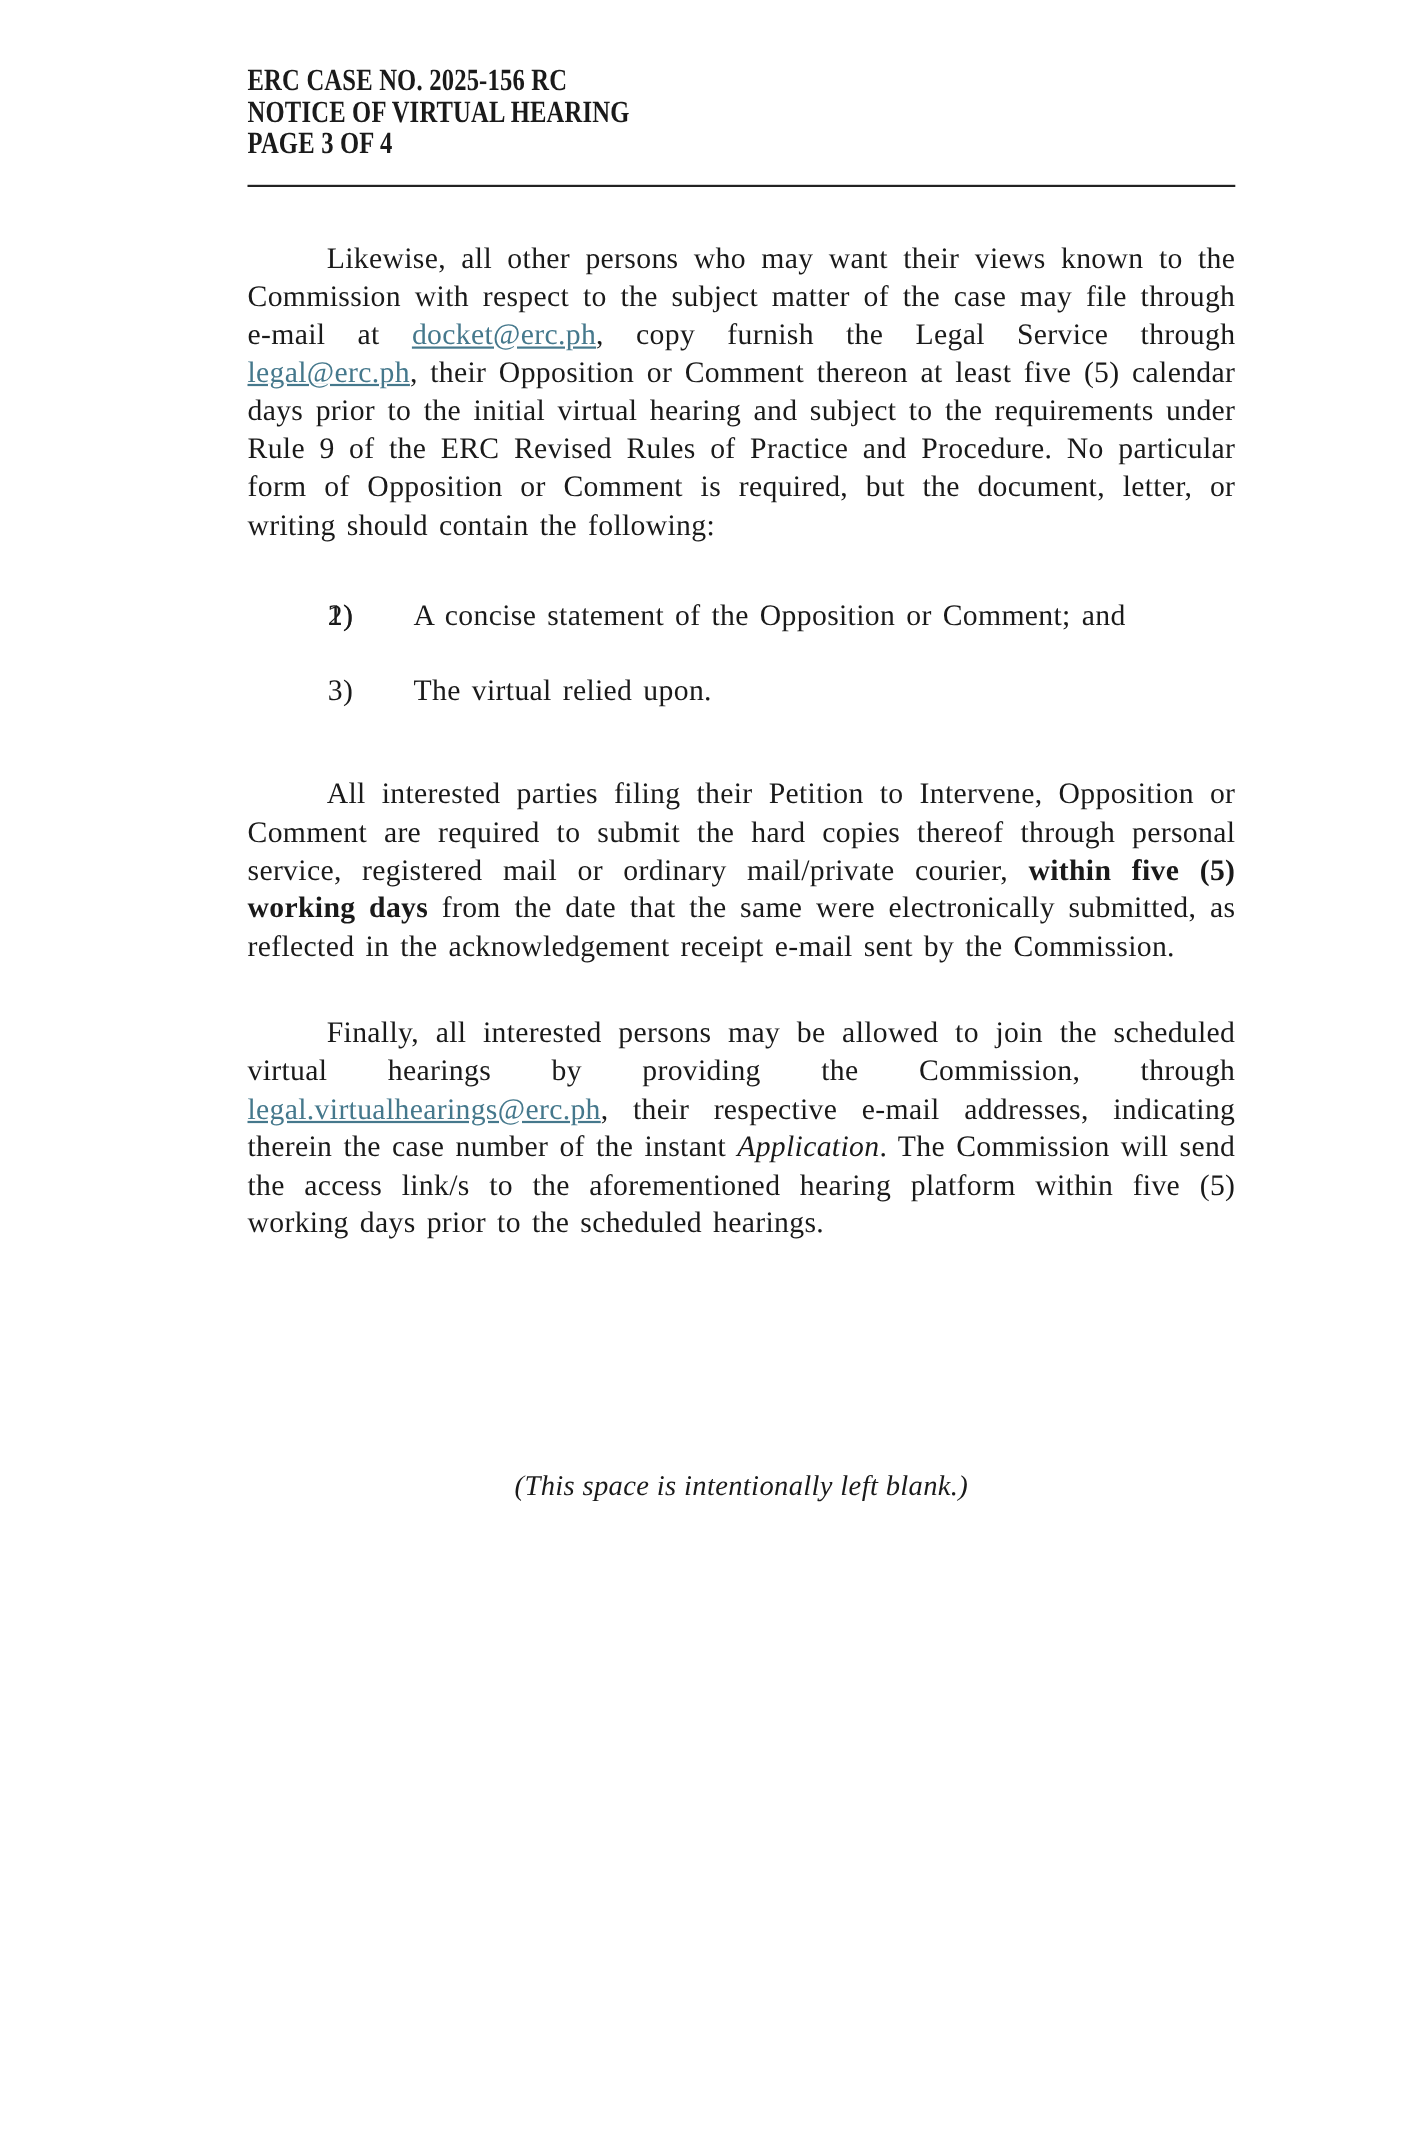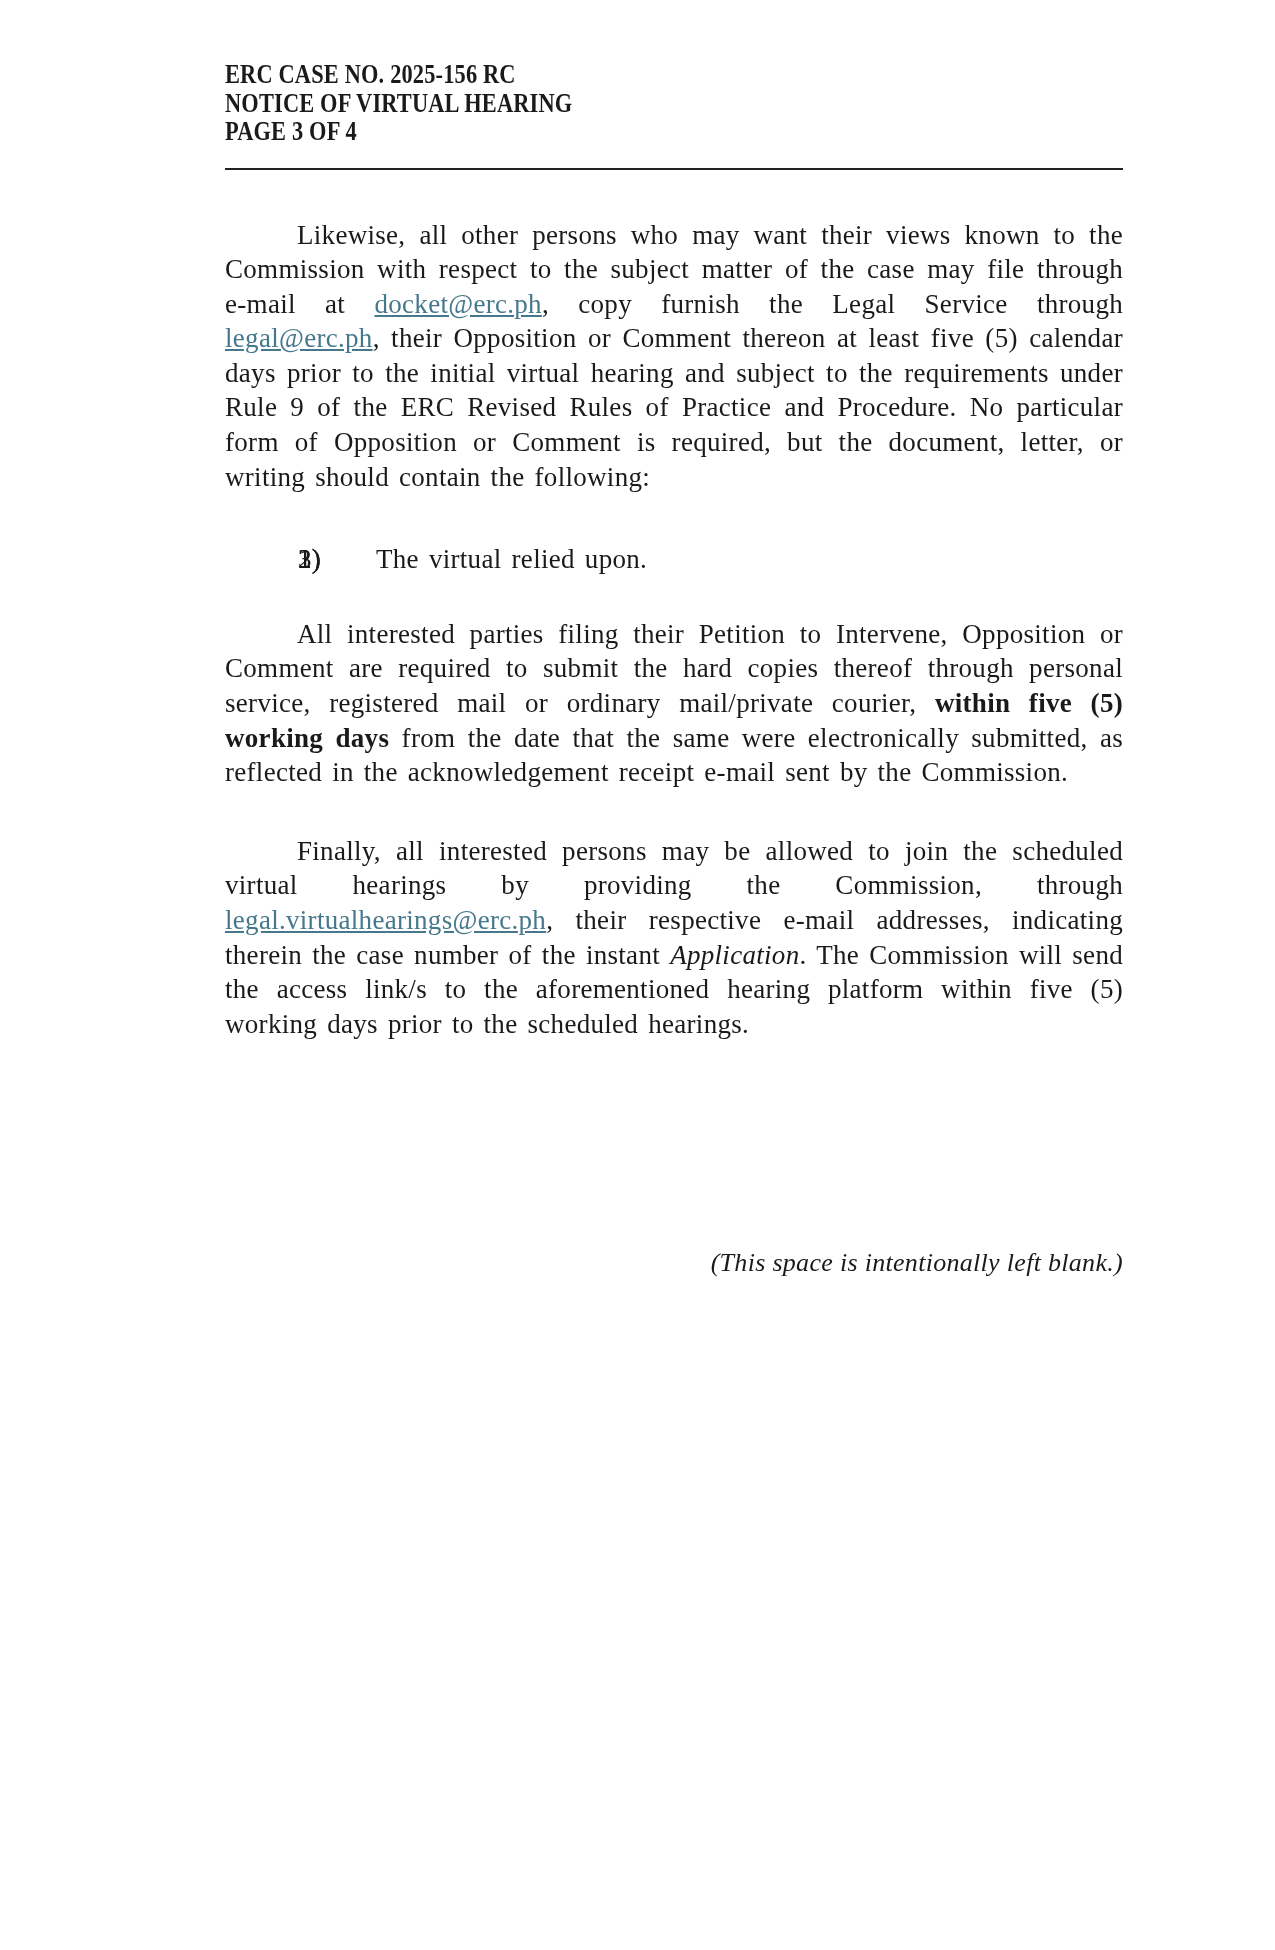--- a/index.html
+++ b/index.html
@@ -40,21 +40,21 @@
   .body-para {
     margin: 0;
     font-size: 27px;
     line-height: 34.6px;
     letter-spacing: 0.3px;
     word-spacing: 3px;
     text-align: justify;
     text-indent: 72px;
   }
   .para-1 { margin-top: 48px; }
-  .para-2 { margin-top: 40px; }
+  .para-2 { margin-top: 60px; }
   .para-3 { margin-top: 44px; }
   .seg-bold { font-weight: bold; }
   .seg-italic { font-style: italic; }
   .doc-link {
     color: var(--link-color, #45788c);
     text-decoration: underline;
     text-decoration-color: var(--link-color, #45788c);
     cursor: pointer;
   }
   .num-list {
@@ -74,21 +74,21 @@
   .list-item .num {
     position: absolute;
     left: 73px;
     top: 0;
   }
   .blank-note {
     margin: 205px 0 0 0;
     font-size: 26px;
     line-height: 34px;
     font-style: italic;
-    text-align: right;
+    text-align: center;
     letter-spacing: 0.3px;
   }
 </style>
 </head>
 <body>
 
 <div class="page">
   <div class="content">
 
     <header class="doc-header">
@@ -100,20 +100,21 @@
     <hr class="header-rule">
 
     <p class="body-para para-1"><span class="seg-text">Likewise, all other persons who may want their views known to the Commission with respect to the subject matter of the case may file through e-mail at </span><a class="doc-link">docket@erc.ph</a><span class="seg-text">, copy furnish the Legal Service through </span><a class="doc-link">legal@erc.ph</a><span class="seg-text">, their Opposition or Comment thereon at least five (5) calendar days prior to the initial virtual hearing and subject to the requirements under Rule 9 of the ERC Revised Rules of Practice and Procedure. No particular form of Opposition or Comment is required, but the document, letter, or writing should contain the following:</span></p>
 
     <div class="num-list">
       <div class="list-item">
         <span class="num">1)</span>
       </div>
       <div class="list-item">
         <span class="num">2)</span>
+        <span class="li-text">A concise statement of the Opposition or Comment; and</span>
       </div>
       <div class="list-item">
         <span class="num">3)</span>
         <span class="li-text">The virtual relied upon.</span>
       </div>
     </div>
 
     <p class="body-para para-2"><span class="seg-text">All interested parties filing their Petition to Intervene, Opposition or Comment are required to submit the hard copies thereof through personal service, registered mail or ordinary mail/private courier, </span><span class="seg-bold">within five (5) working days</span><span class="seg-text"> from the date that the same were electronically submitted, as reflected in the acknowledgement receipt e-mail sent by the Commission.</span></p>
 
     <p class="body-para para-3"><span class="seg-text">Finally, all interested persons may be allowed to join the scheduled virtual hearings by providing the Commission, through </span><a class="doc-link">legal.virtualhearings@erc.ph</a><span class="seg-text">, their respective e-mail addresses, indicating therein the case number of the instant </span><span class="seg-italic">Application</span><span class="seg-text">. The Commission will send the access link/s to the aforementioned hearing platform within five (5) working days prior to the scheduled hearings.</span></p>

